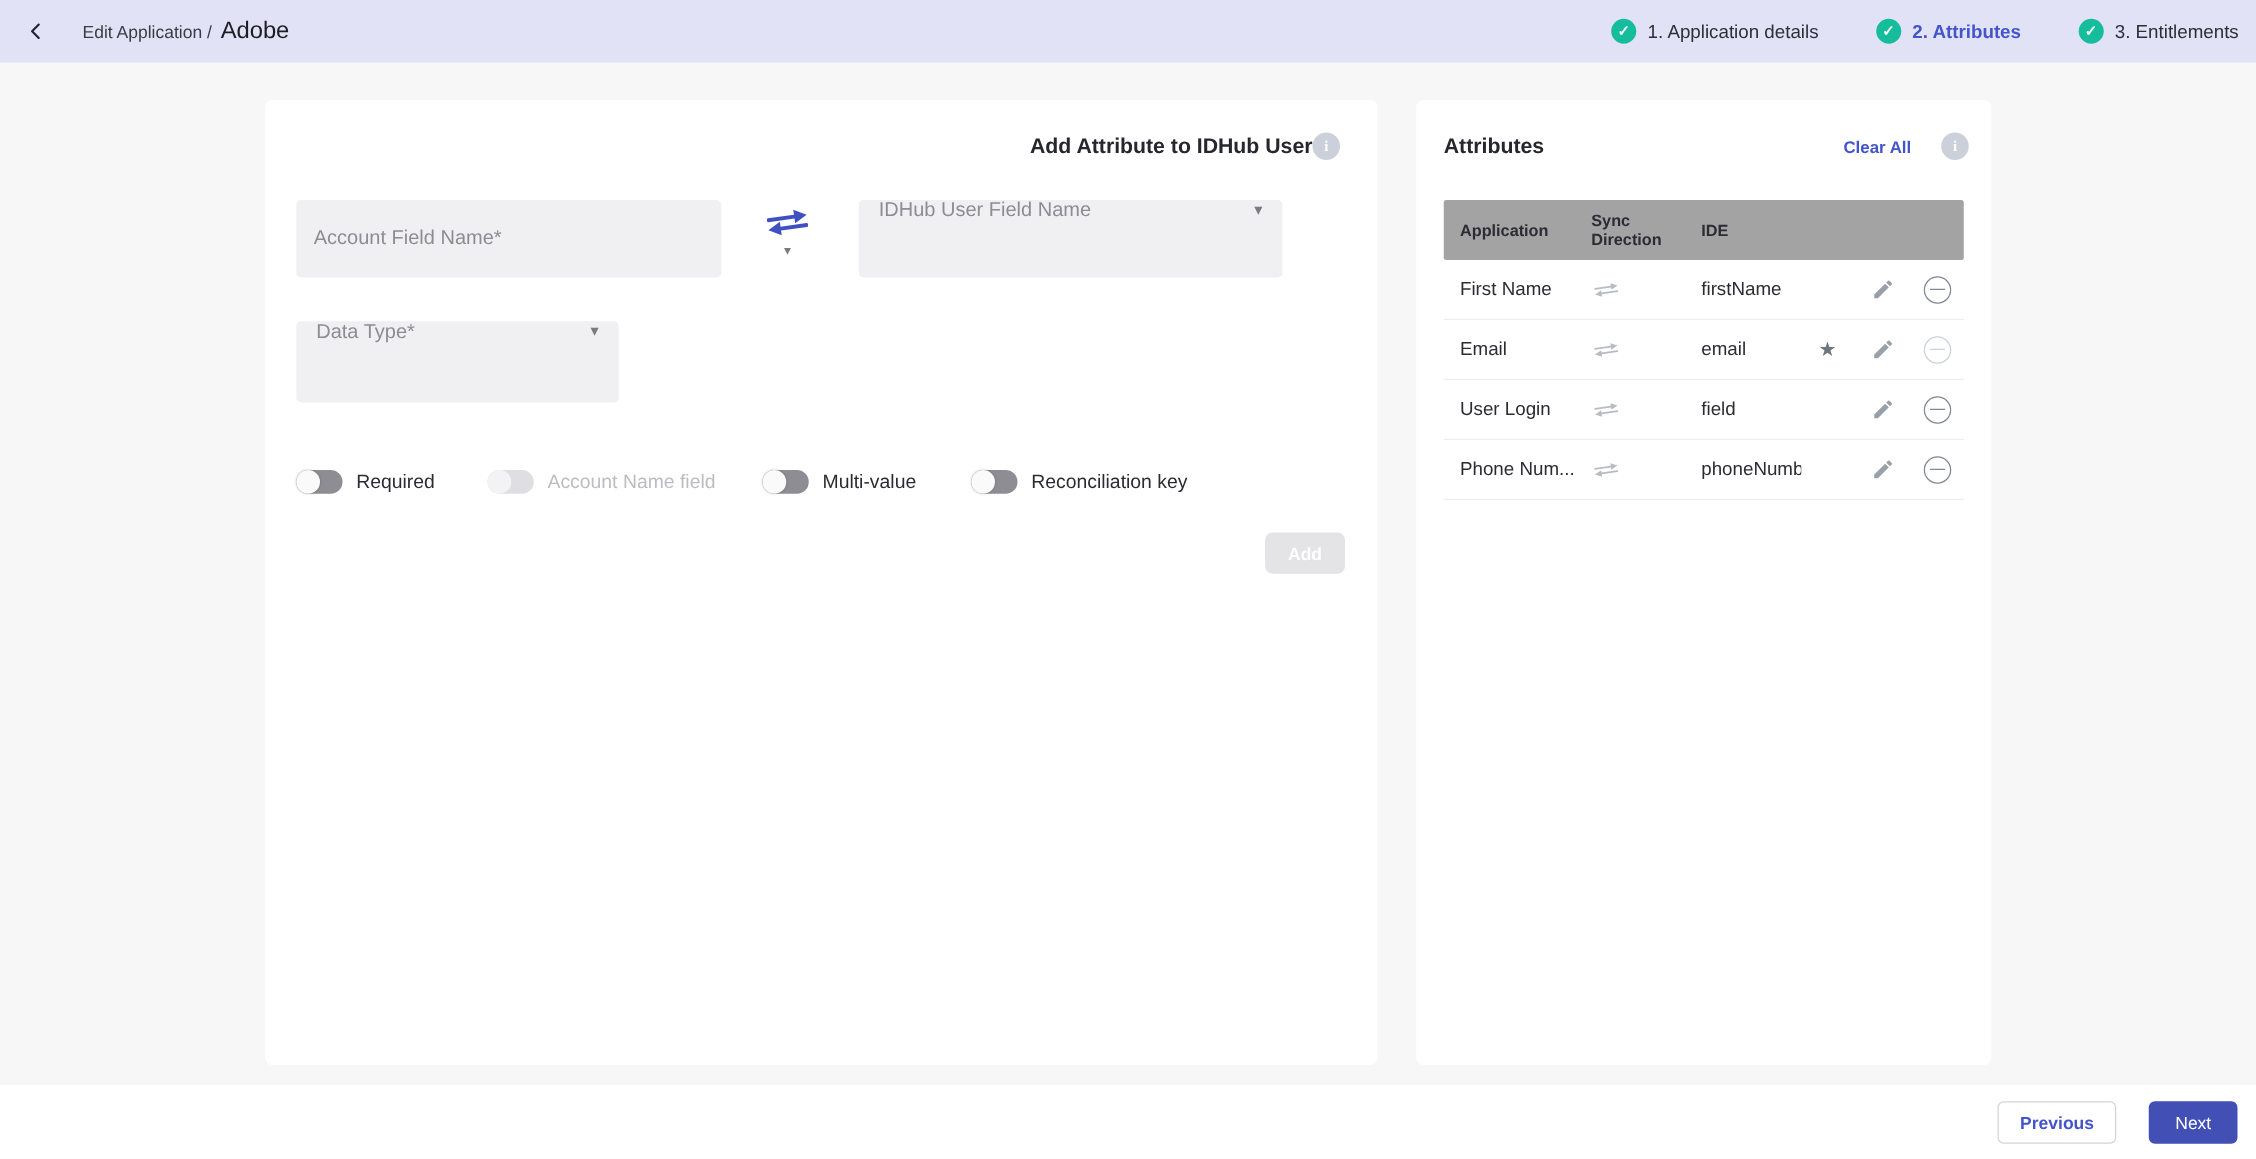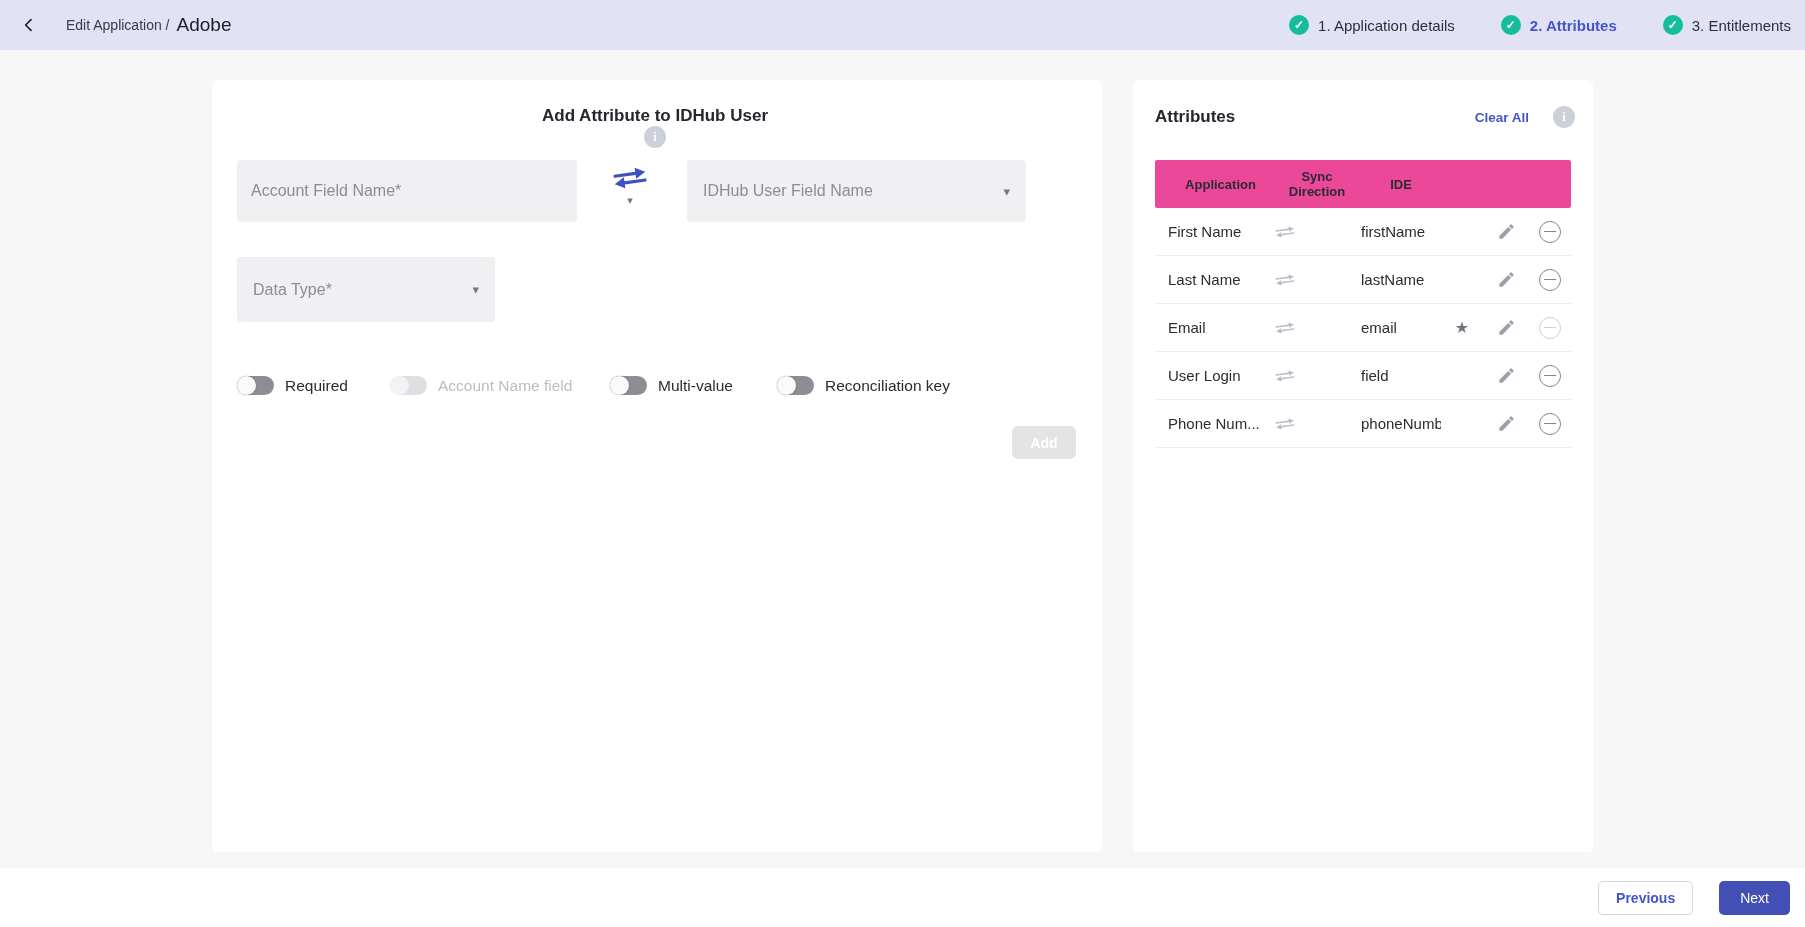--- a/index.html
+++ b/index.html
@@ -22,25 +22,25 @@
   
   .card { position:absolute; top:80px; background:#fff; border-radius:6px; }
   .card-left  { left:212px; width:890px; height:772px; }
   .card-right { left:1133px; width:460px; height:772px; }
 
   .panel-title { font-size:17px; font-weight:bold; color:#26262e; }
   .info-icon { width:22px; height:22px; border-radius:50%; background:#ccd0da; color:#fff; font-size:12px; font-weight:bold;
                font-family:"Liberation Serif", serif; display:flex; align-items:center; justify-content:center; }
 
   
-  .cl-head { position:absolute; left:26px; right:30px; top:26px; display:flex; justify-content:space-between; align-items:center;flex-direction:column; }
+  .cl-head { position:absolute; left:26px; right:30px; top:26px; display:flex; justify-content:flex-end; align-items:center; }
   .field { background:#f0f0f2; border-radius:4px; border:none; font-size:16px; color:#8c8c94; }
   .input-account { position:absolute; left:25px; top:80px; width:340px; height:62px; padding:0 14px; outline:none; }
   .input-account::placeholder { color:#8c8c94; opacity:1; }
-  .dd { display:flex; align-items:center; justify-content:space-between; padding:0 16px; cursor:pointer; }
+  .dd { display:flex; justify-content:space-between; padding:0 16px; cursor:pointer; }
   .dd-idhub    { position:absolute; left:475px; top:80px;  width:339px; height:62px; }
   .dd-datatype { position:absolute; left:25px;  top:177px; width:258px; height:65px; }
   .caret { color:#7a7a82; font-size:13px; }
   .syncblock { position:absolute; left:395px; top:86px; width:46px; display:flex; flex-direction:column; align-items:center; cursor:pointer; }
   .syncblock .caret { margin-top:4px; font-size:11px; }
 
   .tg { position:absolute; top:296px; display:flex; align-items:center; gap:11px; cursor:pointer; }
   .tg .lbl { font-size:15.5px; color:#2b2b33; }
   .tg.disabled .lbl { color:#bcbcc3; }
   .switch { width:37px; height:19px; border-radius:10px; background:#8d8d93; position:relative; flex:0 0 auto; }
@@ -51,21 +51,21 @@
   .tg1 { left:25px; } .tg2 { left:178px; } .tg3 { left:398px; } .tg4 { left:565px;justify-content:space-between; }
 
   .add-btn { position:absolute; left:800px; top:346px; width:64px; height:33px; border:none; border-radius:6px;
              background:#e4e4e7; color:#fff; font-size:14px; font-weight:bold; cursor:default; }
 
   
   .cr-head { position:absolute; left:22px; right:18px; top:26px; display:flex; align-items:center; }
   .clear-all { margin-left:auto; margin-right:24px; background:none; border:none; color:#4355c8; font-size:13.5px; font-weight:bold; cursor:pointer; }
   .attr-table { position:absolute; left:22px; top:80px; width:416px; }
   .t-row { display:flex; align-items:center; height:48px; border-bottom:1px solid #ededf0; }
-  .t-head { background:#ec4899; border-bottom:none; border-radius:2px;text-align:center; }
+  .t-head { background:#a3a3a3; border-bottom:none; border-radius:2px; }
   .t-head .c { font-size:13px; font-weight:bold; color:#2b2b33; }
   .c-app  { width:118px; padding-left:13px; }
   .c-sync { width:88px; display:flex; }
   .c-ide  { width:80px; }
   .c-star { width:42px; display:flex; justify-content:center; }
   .c-edit { width:46px; display:flex; justify-content:center; }
   .c-del  { width:42px; display:flex; justify-content:center; }
   .cell { font-size:15px; color:#2b2b33; white-space:nowrap; overflow:hidden; }
   .star { color:#6e7680; font-size:16px; }
   .icon-btn { background:none; border:none; cursor:pointer; display:flex; align-items:center; justify-content:center; padding:2px; }
@@ -201,45 +201,20 @@
             <path d="M3 17.25V21h3.75L17.81 9.94l-3.75-3.75L3 17.25zM20.71 7.04a1 1 0 0 0 0-1.41l-2.34-2.34a1 1 0 0 0-1.41 0l-1.83 1.83 3.75 3.75 1.83-1.83z"></path>
           </svg>
         </button>
       <span class="c-del">
           <button class="icon-btn">
             <span class="minus"></span>
           </button>
         </span>
     </div>
 
-    <div class="t-row">
-      <span class="cell c-app">Last Name</span>
-      <span class="c-sync">
-          <svg width="24" height="14" viewBox="0 0 38 24">
-            <g transform="rotate(-8 19 12)" fill="#b7bcc4">
-              <rect x="3" y="7" width="24" height="2.4" rx="1"></rect>
-              <path d="M26 3.5 L35 8 L26 12.5 Z"></path>
-              <rect x="11" y="14.5" width="24" height="2.4" rx="1"></rect>
-              <path d="M12 11.5 L3 16 L12 20.5 Z"></path>
-            </g>
-          </svg>
-        </span>
-      <span class="cell c-ide">lastName</span>
-      <span class="c-star"></span>
-      <button class="icon-btn c-edit">
-          <svg width="19" height="19" viewBox="0 0 24 24" fill="#99a0aa">
-            <path d="M3 17.25V21h3.75L17.81 9.94l-3.75-3.75L3 17.25zM20.71 7.04a1 1 0 0 0 0-1.41l-2.34-2.34a1 1 0 0 0-1.41 0l-1.83 1.83 3.75 3.75 1.83-1.83z"></path>
-          </svg>
-        </button>
-      <span class="c-del">
-          <button class="icon-btn">
-            <span class="minus"></span>
-          </button>
-        </span>
-    </div>
 
     <div class="t-row">
       <span class="cell c-app">Email</span>
       <span class="c-sync">
           <svg width="24" height="14" viewBox="0 0 38 24">
             <g transform="rotate(-8 19 12)" fill="#b7bcc4">
               <rect x="3" y="7" width="24" height="2.4" rx="1"></rect>
               <path d="M26 3.5 L35 8 L26 12.5 Z"></path>
               <rect x="11" y="14.5" width="24" height="2.4" rx="1"></rect>
               <path d="M12 11.5 L3 16 L12 20.5 Z"></path>

